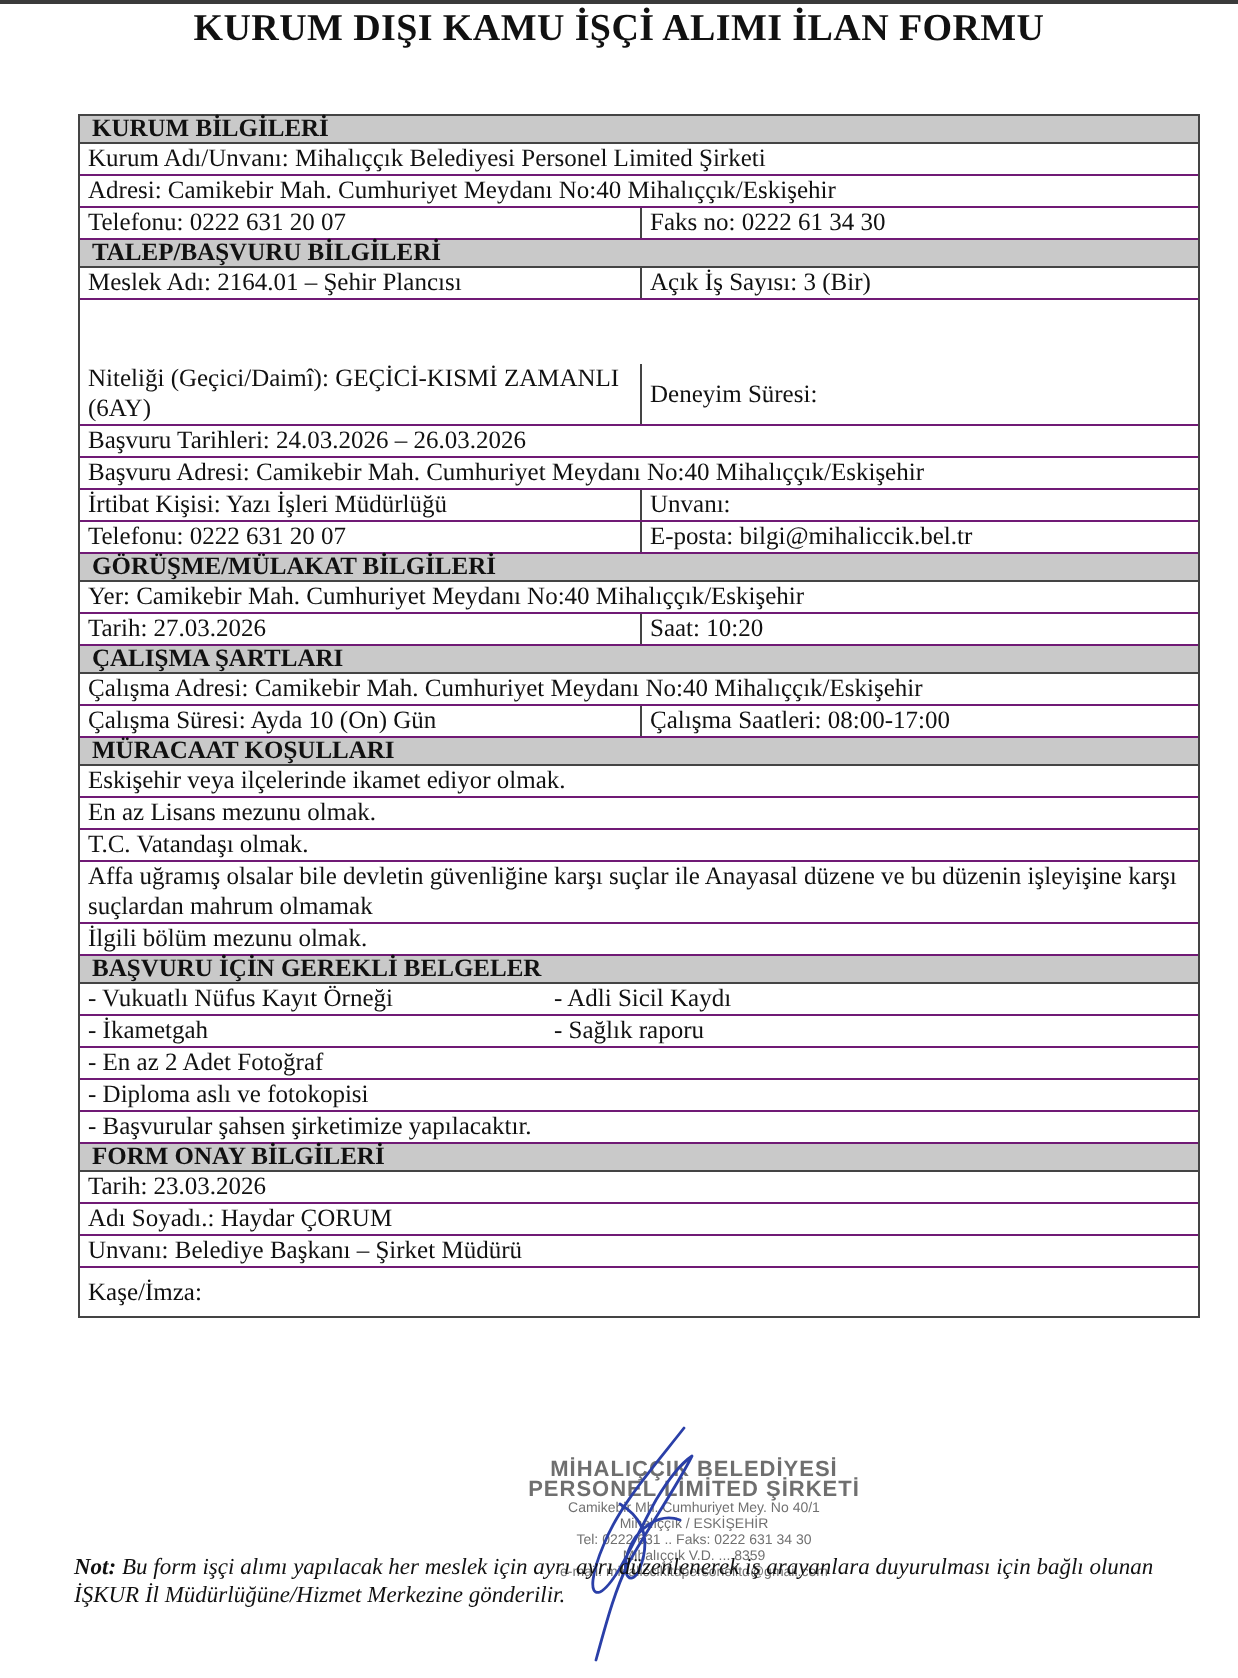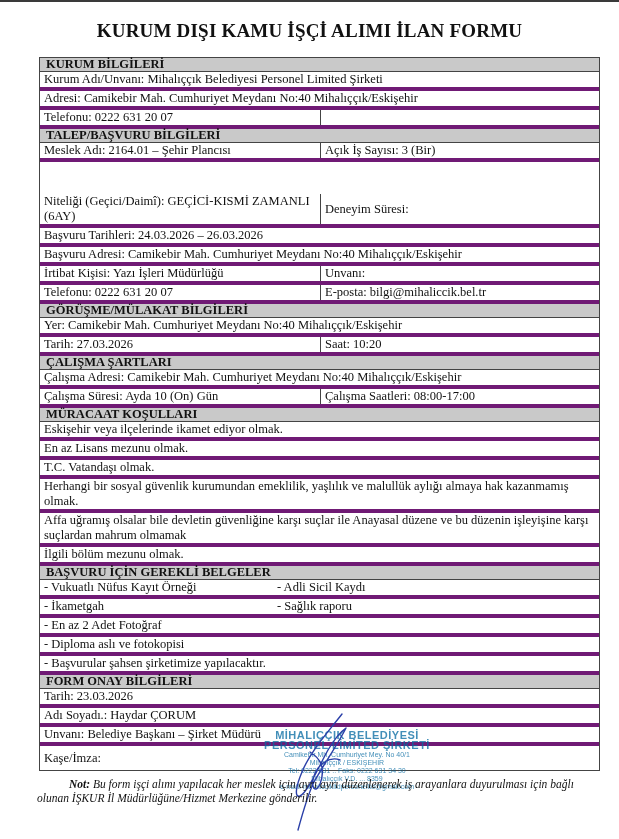--- a/index.html
+++ b/index.html
@@ -2,57 +2,57 @@
 <html><head>
 <meta charset="utf-8">
 <style>
   html, body { margin: 0; padding: 0; }
   body {
     width: 619px; height: 839px; background: #ffffff; position: relative; overflow: hidden;
     font-family: "DejaVu Serif", "Liberation Serif", serif; color: #111;
   }
   .topline { position: absolute; left: 0; top: 0; width: 619px; height: 2px; background: #3a3a3a; }
   .title {
-    position: absolute; left: 0; top: 20px; width: 619px; text-align: center;
+    position: absolute; left: 0; top: 4px; width: 619px; text-align: center;
     font-family: "Liberation Serif", "DejaVu Serif", serif; font-weight: bold;
     font-size: 19px; letter-spacing: 0.2px; color: #111;
   }
   .form {
     position: absolute; left: 39px; top: 57px; width: 561px;
     border: 1px solid #444; box-sizing: border-box;
     font-family: "Liberation Serif", "DejaVu Serif", serif; font-size: 12.5px;
   }
   .hdr {
     height: 14px; background: #c9c9c9; border-bottom: 1px solid #444;
     display: flex; align-items: center; padding-left: 6px;
     font-weight: bold; font-size: 12.5px; box-sizing: border-box;
   }
   .row {
-    display: flex; border-bottom: 4px solid #701a75; box-sizing: border-box; min-height: 16px;
+    display: flex; border-bottom: 1px solid #701a75; box-sizing: border-box; min-height: 16px;
   }
   .row:last-child { border-bottom: none; justify-content: center; }
   .cell { padding: 0 4px; line-height: 15px; box-sizing: border-box; }
   .cell.full { width: 100%; }
   .cell.left { width: 281px; border-right: 1px solid #444; }
   .cell.right { flex: 1; }
   .cell.vc { display: flex; align-items: center; }
   .cell.docl { width: 233px; }
   .cell.docr { flex: 1; }
   .row.tall { min-height: 31px; margin-top: 32px; }
   .row.kase { min-height: 24px; }
   .row.kase .cell { display: flex; align-items: center; }
   .note {
     position: absolute; left: 37px; top: 777px; width: 570px;
     font-family: "Liberation Serif", "DejaVu Serif", serif; font-style: italic;
     font-size: 11.5px; line-height: 14px; color: #111;
   }
-  .note b { font-weight: bold; margin-left: 32px; }
+  .note b { font-weight: bold; }
   .stamp {
     position: absolute; left: 262px; top: 730px; width: 170px; height: 70px;
-    font-family: "Liberation Sans", "DejaVu Sans", sans-serif; color: #0369a1; opacity: 0.75;
+    font-family: "Liberation Sans", "DejaVu Sans", sans-serif; color: #404040; opacity: 0.75;
     text-align: center; pointer-events: none;
   }
   .stamp .s1 { font-size: 11px; font-weight: bold; line-height: 10px; letter-spacing: 0.5px; }
   .stamp .s2 { font-size: 11px; font-weight: bold; line-height: 11px; letter-spacing: 0.5px; }
   .stamp .s3 { font-size: 7px; line-height: 8px; }
   .signature { position: absolute; left: 280px; top: 712px; width: 80px; height: 120px; pointer-events: none; }
 </style>
 </head>
 <body>
 
@@ -64,20 +64,21 @@
 
   <div class="hdr">KURUM BİLGİLERİ</div>
   <div class="row">
     <div class="cell full">Kurum Adı/Unvanı: Mihalıççık Belediyesi Personel Limited Şirketi</div>
   </div>
   <div class="row">
     <div class="cell full">Adresi: Camikebir Mah. Cumhuriyet Meydanı No:40 Mihalıççık/Eskişehir</div>
   </div>
   <div class="row">
     <div class="cell left">Telefonu: 0222 631 20 07</div>
+    <div class="cell right">Faks no: 0222 61 34 30</div>
   </div>
 
   <div class="hdr">TALEP/BAŞVURU BİLGİLERİ</div>
   <div class="row">
     <div class="cell left">Meslek Adı: 2164.01 – Şehir Plancısı</div>
     <div class="cell right">Açık İş Sayısı: 3 (Bir)</div>
   </div>
   <div class="row tall">
     <div class="cell left">Niteliği (Geçici/Daimî): GEÇİCİ-KISMİ ZAMANLI (6AY)</div>
     <div class="cell right vc">Deneyim Süresi:</div>
@@ -117,23 +118,20 @@
 
   <div class="hdr">MÜRACAAT KOŞULLARI</div>
   <div class="row">
     <div class="cell full">Eskişehir veya ilçelerinde ikamet ediyor olmak.</div>
   </div>
   <div class="row">
     <div class="cell full">En az Lisans mezunu olmak.</div>
   </div>
   <div class="row">
     <div class="cell full">T.C. Vatandaşı olmak.</div>
-  </div>
-  <div class="row">
-    <div class="cell full">Herhangi bir sosyal güvenlik kurumundan emeklilik, yaşlılık ve malullük aylığı almaya hak kazanmamış olmak.</div>
   </div>
   <div class="row">
     <div class="cell full">Affa uğramış olsalar bile devletin güvenliğine karşı suçlar ile Anayasal düzene ve bu düzenin işleyişine karşı suçlardan mahrum olmamak</div>
   </div>
   <div class="row">
     <div class="cell full">İlgili bölüm mezunu olmak.</div>
   </div>
 
   <div class="hdr">BAŞVURU İÇİN GEREKLİ BELGELER</div>
   <div class="row">

